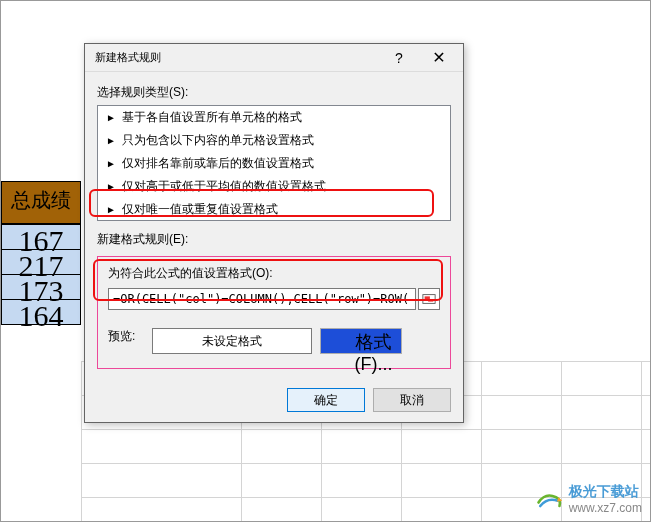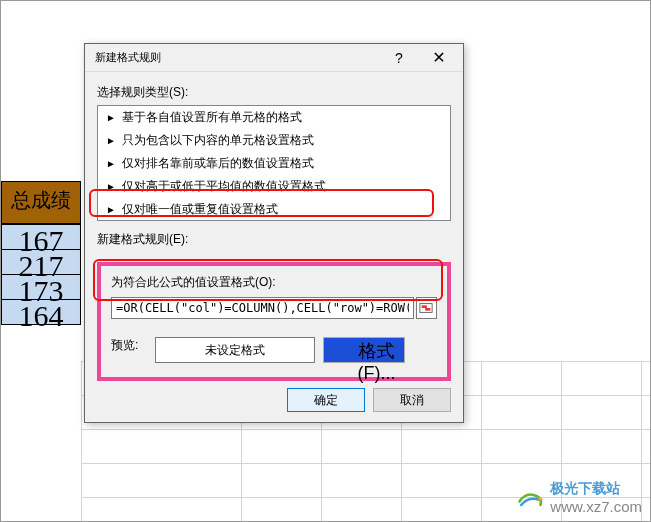--- a/index.html
+++ b/index.html
@@ -91,23 +91,23 @@
   .rule-item {
     padding: 3px 8px;
     font-size: 12px;
     display: flex;
     align-items: center;
     gap: 6px;
     cursor: pointer;
   }
   .arrow { font-size: 10px; }
   .desc-box {
-    border: 4px solid #ec4899;
+    border: 1px solid #ec4899;
     padding: 8px 10px 14px 10px;
-    margin-top: 14px;
+    margin-top: 8px;
   }
   .desc-title { font-size: 12px; margin-bottom: 6px; }
   .formula-input {
     width: 310px;
     height: 22px;
     border: 1px solid #7a7a7a;
     background: #fff;
     font-family: "Consolas", monospace;
     font-size: 12px;
     padding: 0 4px;
@@ -171,21 +171,21 @@
   }
   
   .watermark {
     position: absolute;
     right: 8px; bottom: 6px;
     display: flex; align-items: center; gap: 6px;
     font-size: 14px;
     color: #4a9cd6;
     font-weight: bold;
   }
-  .watermark .sub { font-size: 15px; color: #888; font-weight: normal; display:block; }
+  .watermark .sub { font-size: 12px; color: #888; font-weight: normal; display:block; }
   .wm-icon {
     width: 28px; height: 28px;
   }
 </style>
 </head>
 <body>
 
 <div class="sheet">
   <div class="gridlines">
     <div style="left:0;top:0;width:571px;height:1px"></div>

